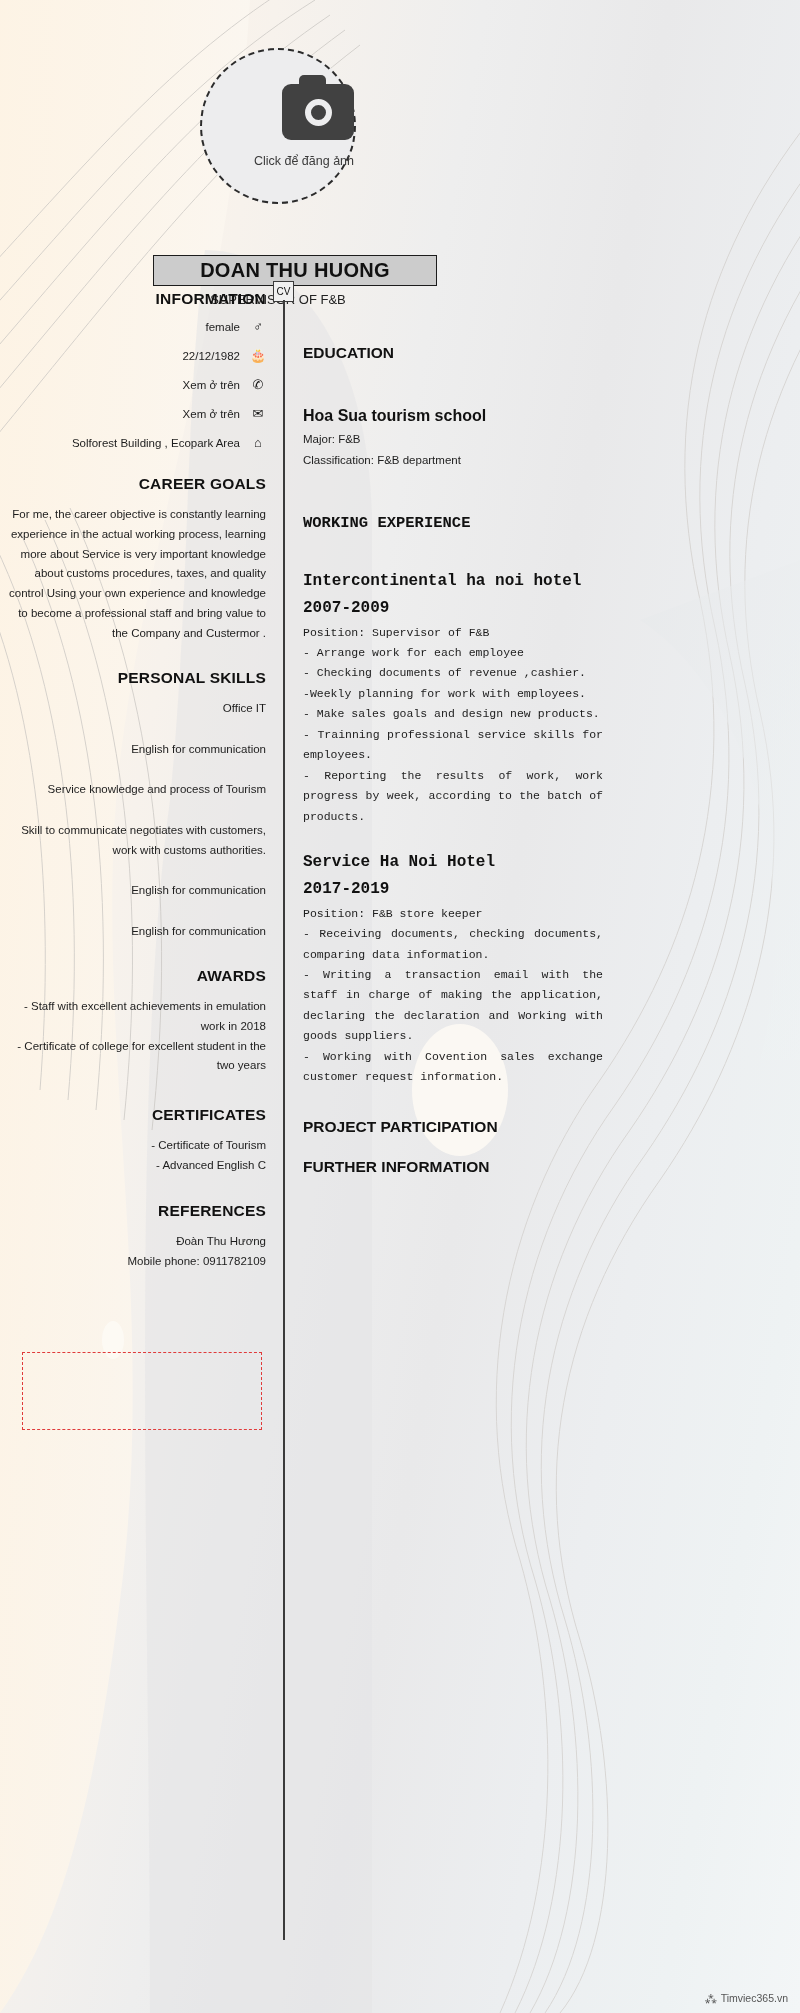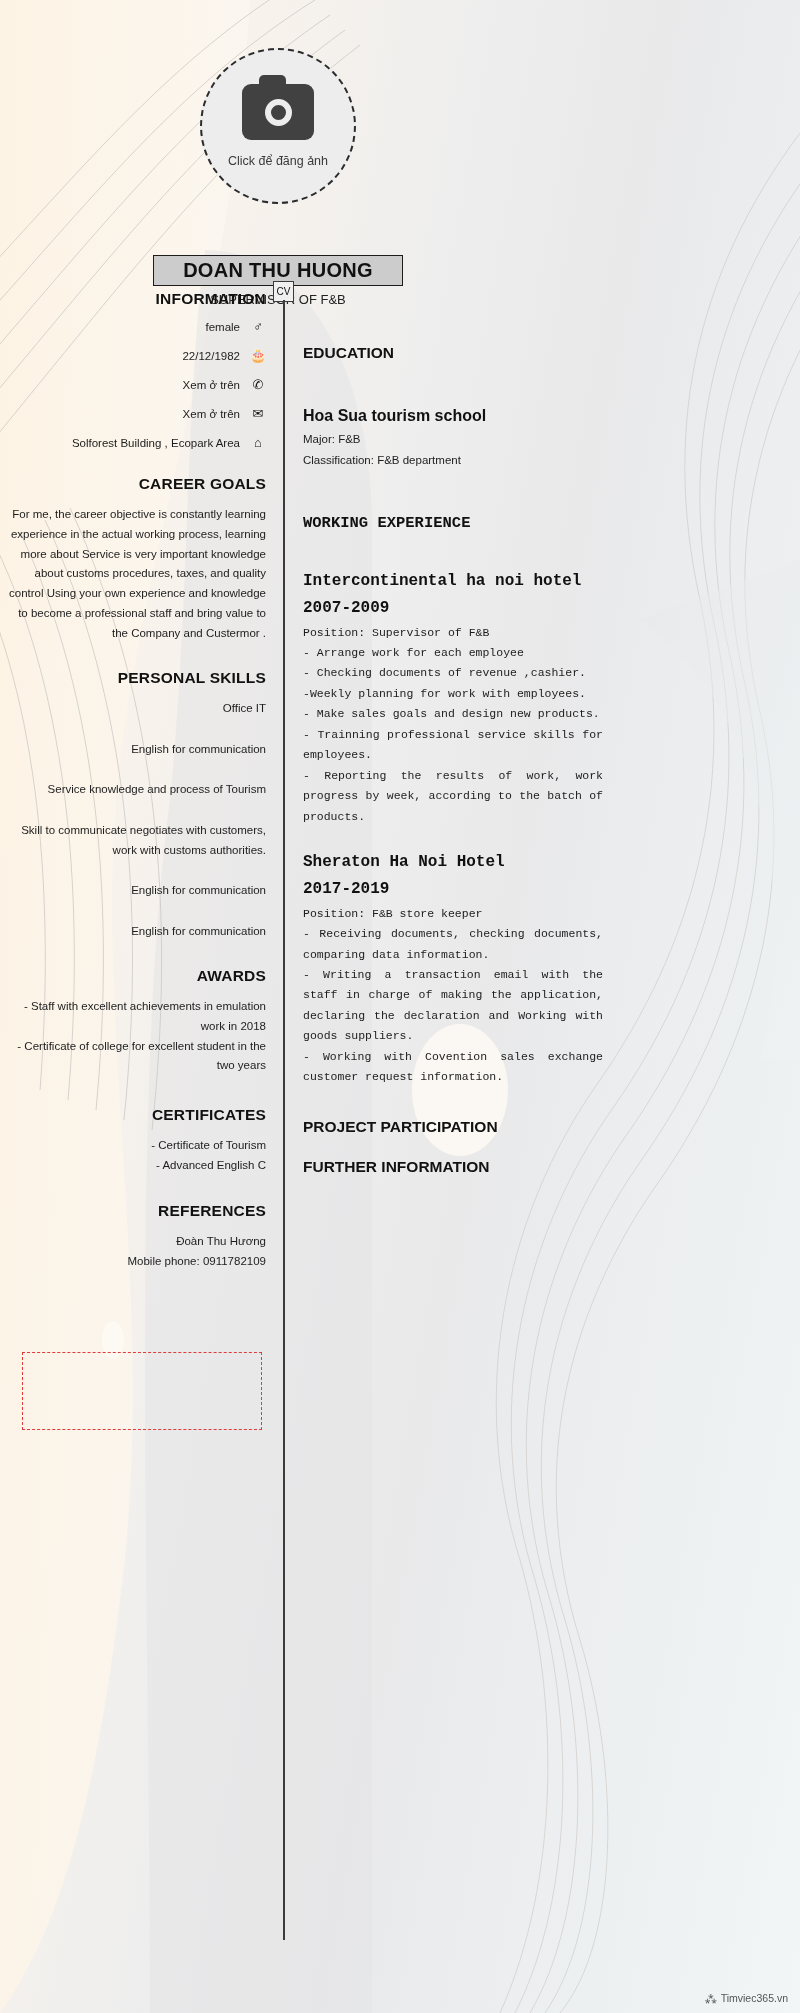--- a/index.html
+++ b/index.html
@@ -23,21 +23,21 @@
   .bg-layer svg { width:800px; height:2013px; display:block; }
 
   
   #photo-block {
     position: absolute; left: 200px; top: 48px;
     width: 156px; height: 156px;
     border-radius: 50%;
     border: 2px dashed #2b2b2b;
     background: #ededee;
     display: flex; flex-direction: column;
-    align-items: center; justify-content: center;
+    align-items: flex-end; justify-content: center;
     gap: 14px;
     cursor: pointer;
   }
   .cam {
     width: 72px; height: 56px;
     background: #414141;
     border-radius: 9px;
     position: relative;
     display:flex; align-items:center; justify-content:center;
   }
@@ -48,21 +48,21 @@
   }
   .cam .lens {
     width: 27px; height: 27px; border-radius: 50%;
     border: 6px solid #ededee;
   }
   #photo-caption { font-size: 12.5px; color:#3a3a3a; }
 
   
   #name-bar {
     position:absolute; left:153px; top:255px;
-    width:250px; height:31px;
+    width:284px; height:31px;
     background:#cccccc; border:1.5px solid #1c1c1c;
     display:flex; align-items:center; justify-content:center;
   }
   #name-text { font-size:20px; font-weight:bold; color:#111; letter-spacing:.3px; }
   #job-title {
     position:absolute; left:153px; top:292px; width:250px;
     text-align:center; font-size:13px; color:#222;
   }
 
   
@@ -265,21 +265,21 @@
             <div class="r-strong">2007-2009</div>
             <div class="r-line">Position: Supervisor of F&amp;B</div>
             <div class="r-line">- Arrange work for each employee</div>
             <div class="r-line">- Checking documents of revenue ,cashier.</div>
             <div class="r-line">-Weekly planning for work with employees.</div>
             <div class="r-line">- Make sales goals and design new products.</div>
             <div class="r-line">- Trainning professional service skills for employees.</div>
             <div class="r-line">- Reporting the results of work, work progress by week, according to the batch of products.</div>
           </div>
           <div class="r-block">
-            <div class="r-strong">Sheraton Ha Noi Hotel</div>
+            <div class="r-strong">Service Ha Noi Hotel</div>
             <div class="r-strong">2017-2019</div>
             <div class="r-line">Position: F&amp;B store keeper</div>
             <div class="r-line">- Receiving documents, checking documents, comparing data information.</div>
             <div class="r-line">- Writing a transaction email with the staff in charge of making the application, declaring the declaration and Working with goods suppliers.</div>
             <div class="r-line">- Working with Covention sales exchange   customer request information.</div>
           </div>
         </div>
     </div>
 
     <div class="r-sec-h" style="margin-bottom:22px;">PROJECT PARTICIPATION</div>

